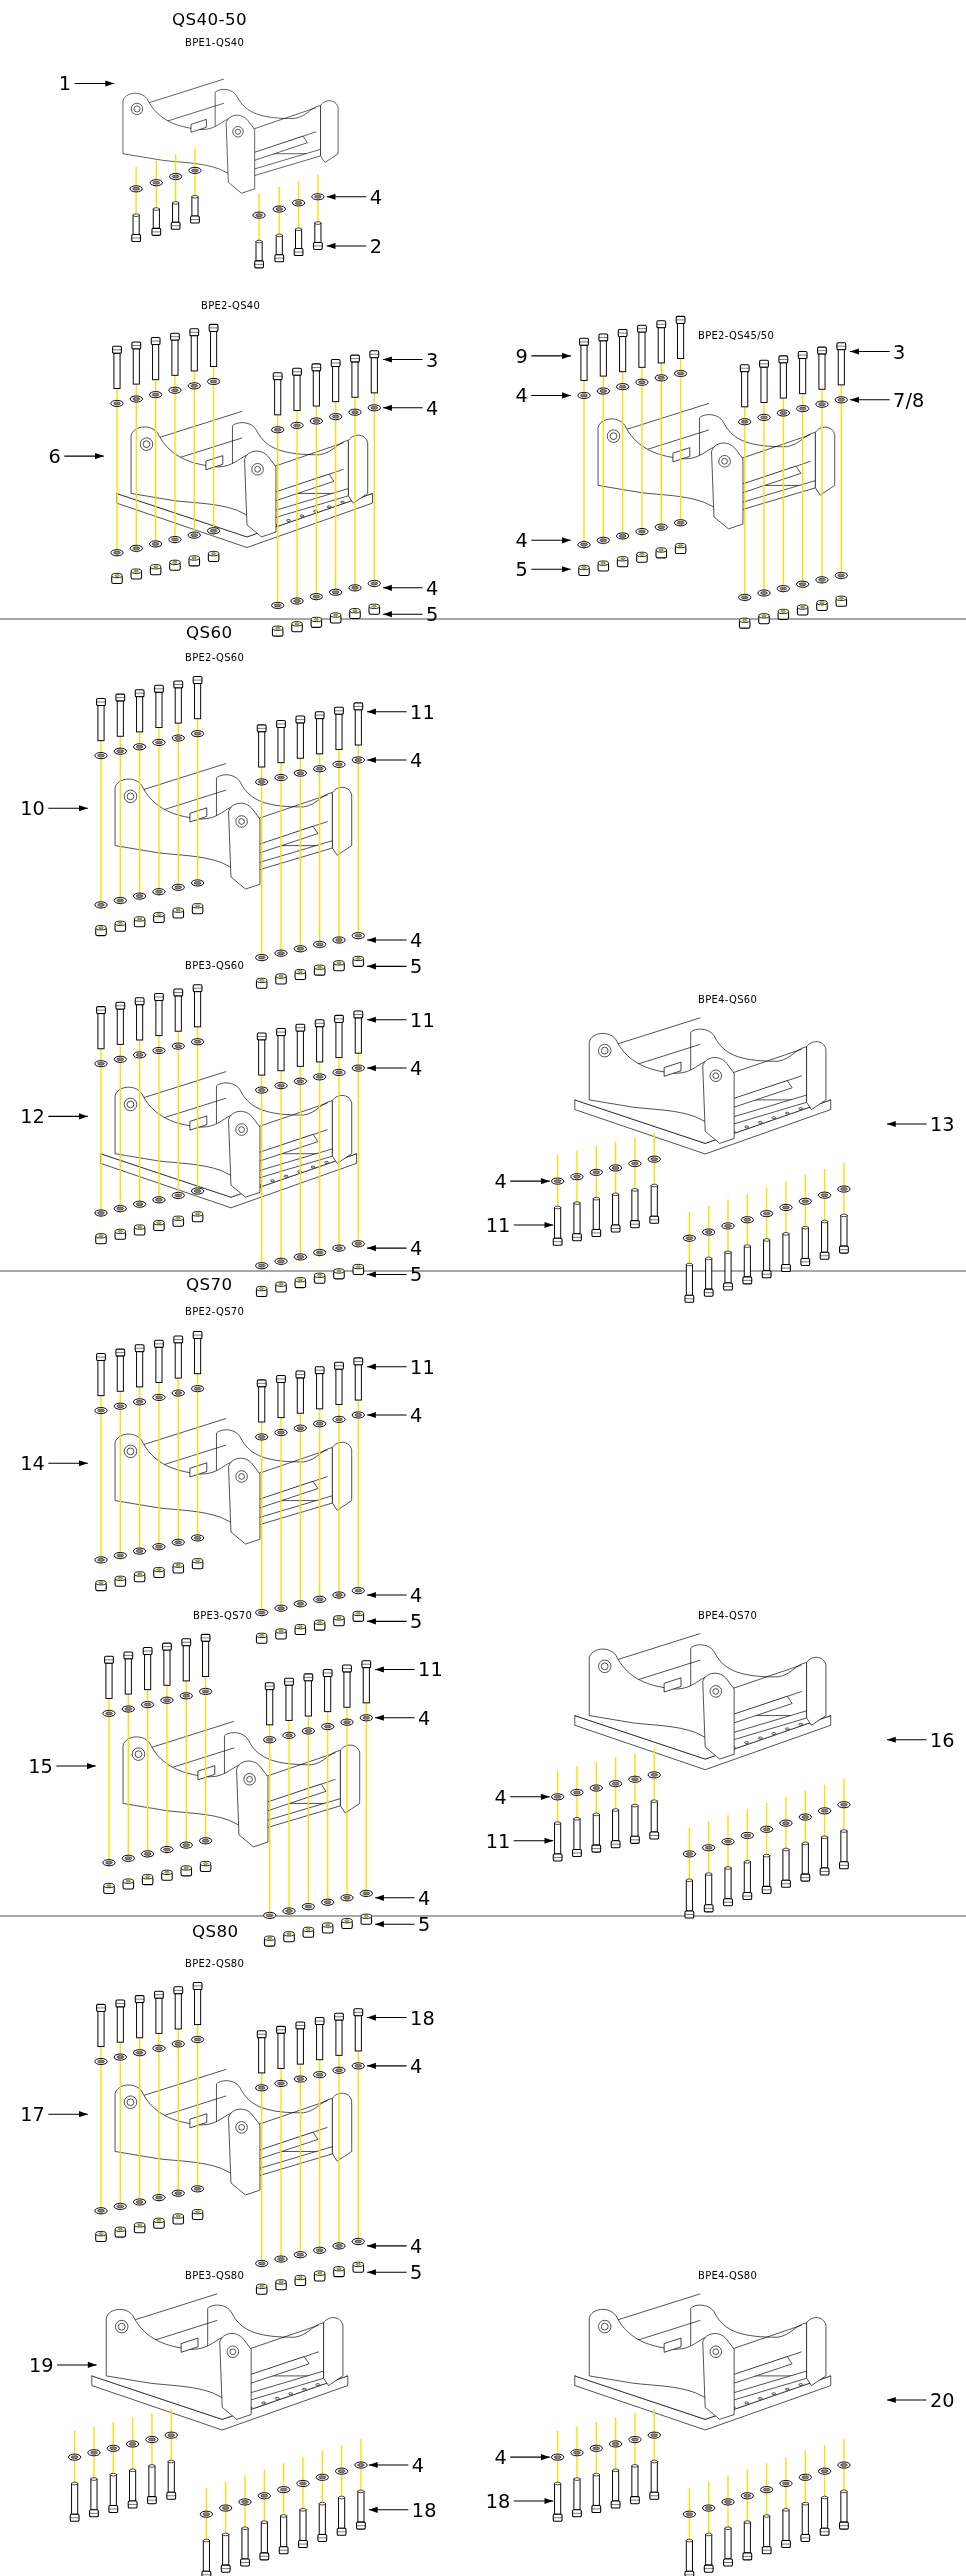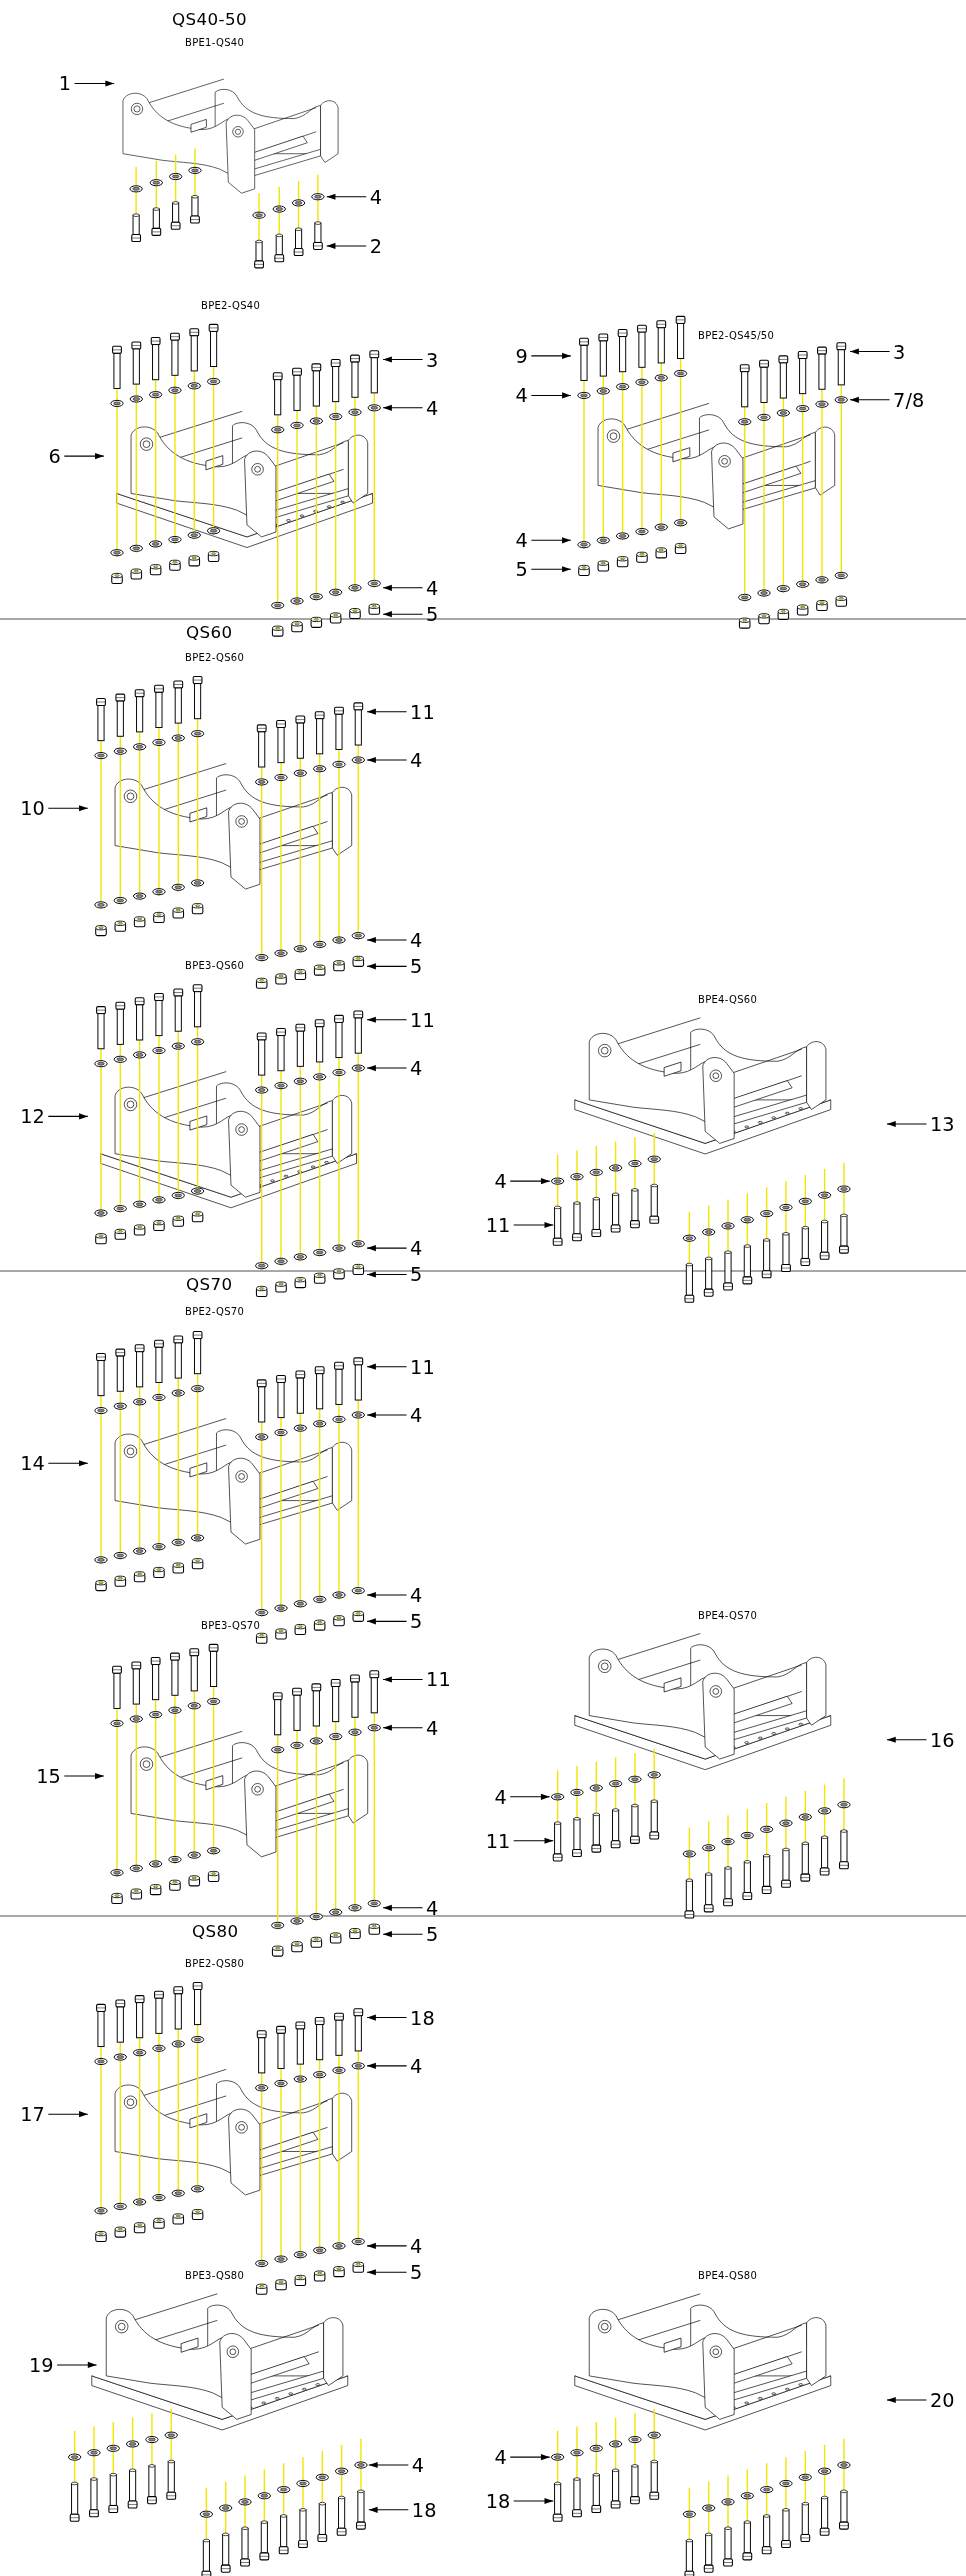--- a/index.html
+++ b/index.html
@@ -1405,21 +1405,21 @@
         <text x="467" y="338" text-anchor="start" class="callout-text">4</text>
         <line x1="463" y1="360" x2="418" y2="360" stroke="#000000" stroke-width="1.2"></line>
         <path d="M418 360 L428 356.5 L428 363.5 Z" fill="#000000"></path>
         <text x="467" y="368" text-anchor="start" class="callout-text">5</text>
         <line x1="55" y1="180" x2="100" y2="180" stroke="#000000" stroke-width="1.2"></line>
         <path d="M100 180 L90 176.5 L90 183.5 Z" fill="#000000"></path>
         <text x="51" y="188" text-anchor="end" class="callout-text">14</text>
       </g>
     </svg>
   </div>
-<div id="a-2-1" class="assembly" style="left:16px;  top:1608px; width:483px; height:303px;margin-top:10px;">
+<div id="a-2-1" class="assembly" style="left:8px;  top:1608px; width:483px; height:303px;">
     <div class="assembly-label" style="left: 185px; top: 1.8px;">BPE3-QS70</div>
     <svg width="483" height="303" viewBox="0 0 550 345" class="drawing">
       <g>
         <g transform="translate(120,140) scale(0.55)" fill="#fff" stroke="#000000" stroke-width="1.4" stroke-linejoin="round">
           <path d="M230 10 C240 0 270 0 280 20 C300 60 340 70 410 70 C440 65 445 45 470 40 L470 150 L230 150 Z"></path>
           <path d="M60 40 L250 -20 M60 95 L250 35"></path>
           <path d="M270 110 L460 45 M270 165 L460 100"></path>
           <path d="M280 160 L430 110 L440 125 L290 175 Z"></path>
           <path d="M285 195 L470 140 L470 155 L285 210 Z"></path>
           <path d="M20 30 C25 10 60 5 75 25 C95 65 130 90 200 95 C235 95 250 70 265 70 L290 75 L290 210 L240 185 C200 170 150 170 110 165 L20 150 Z"></path>

